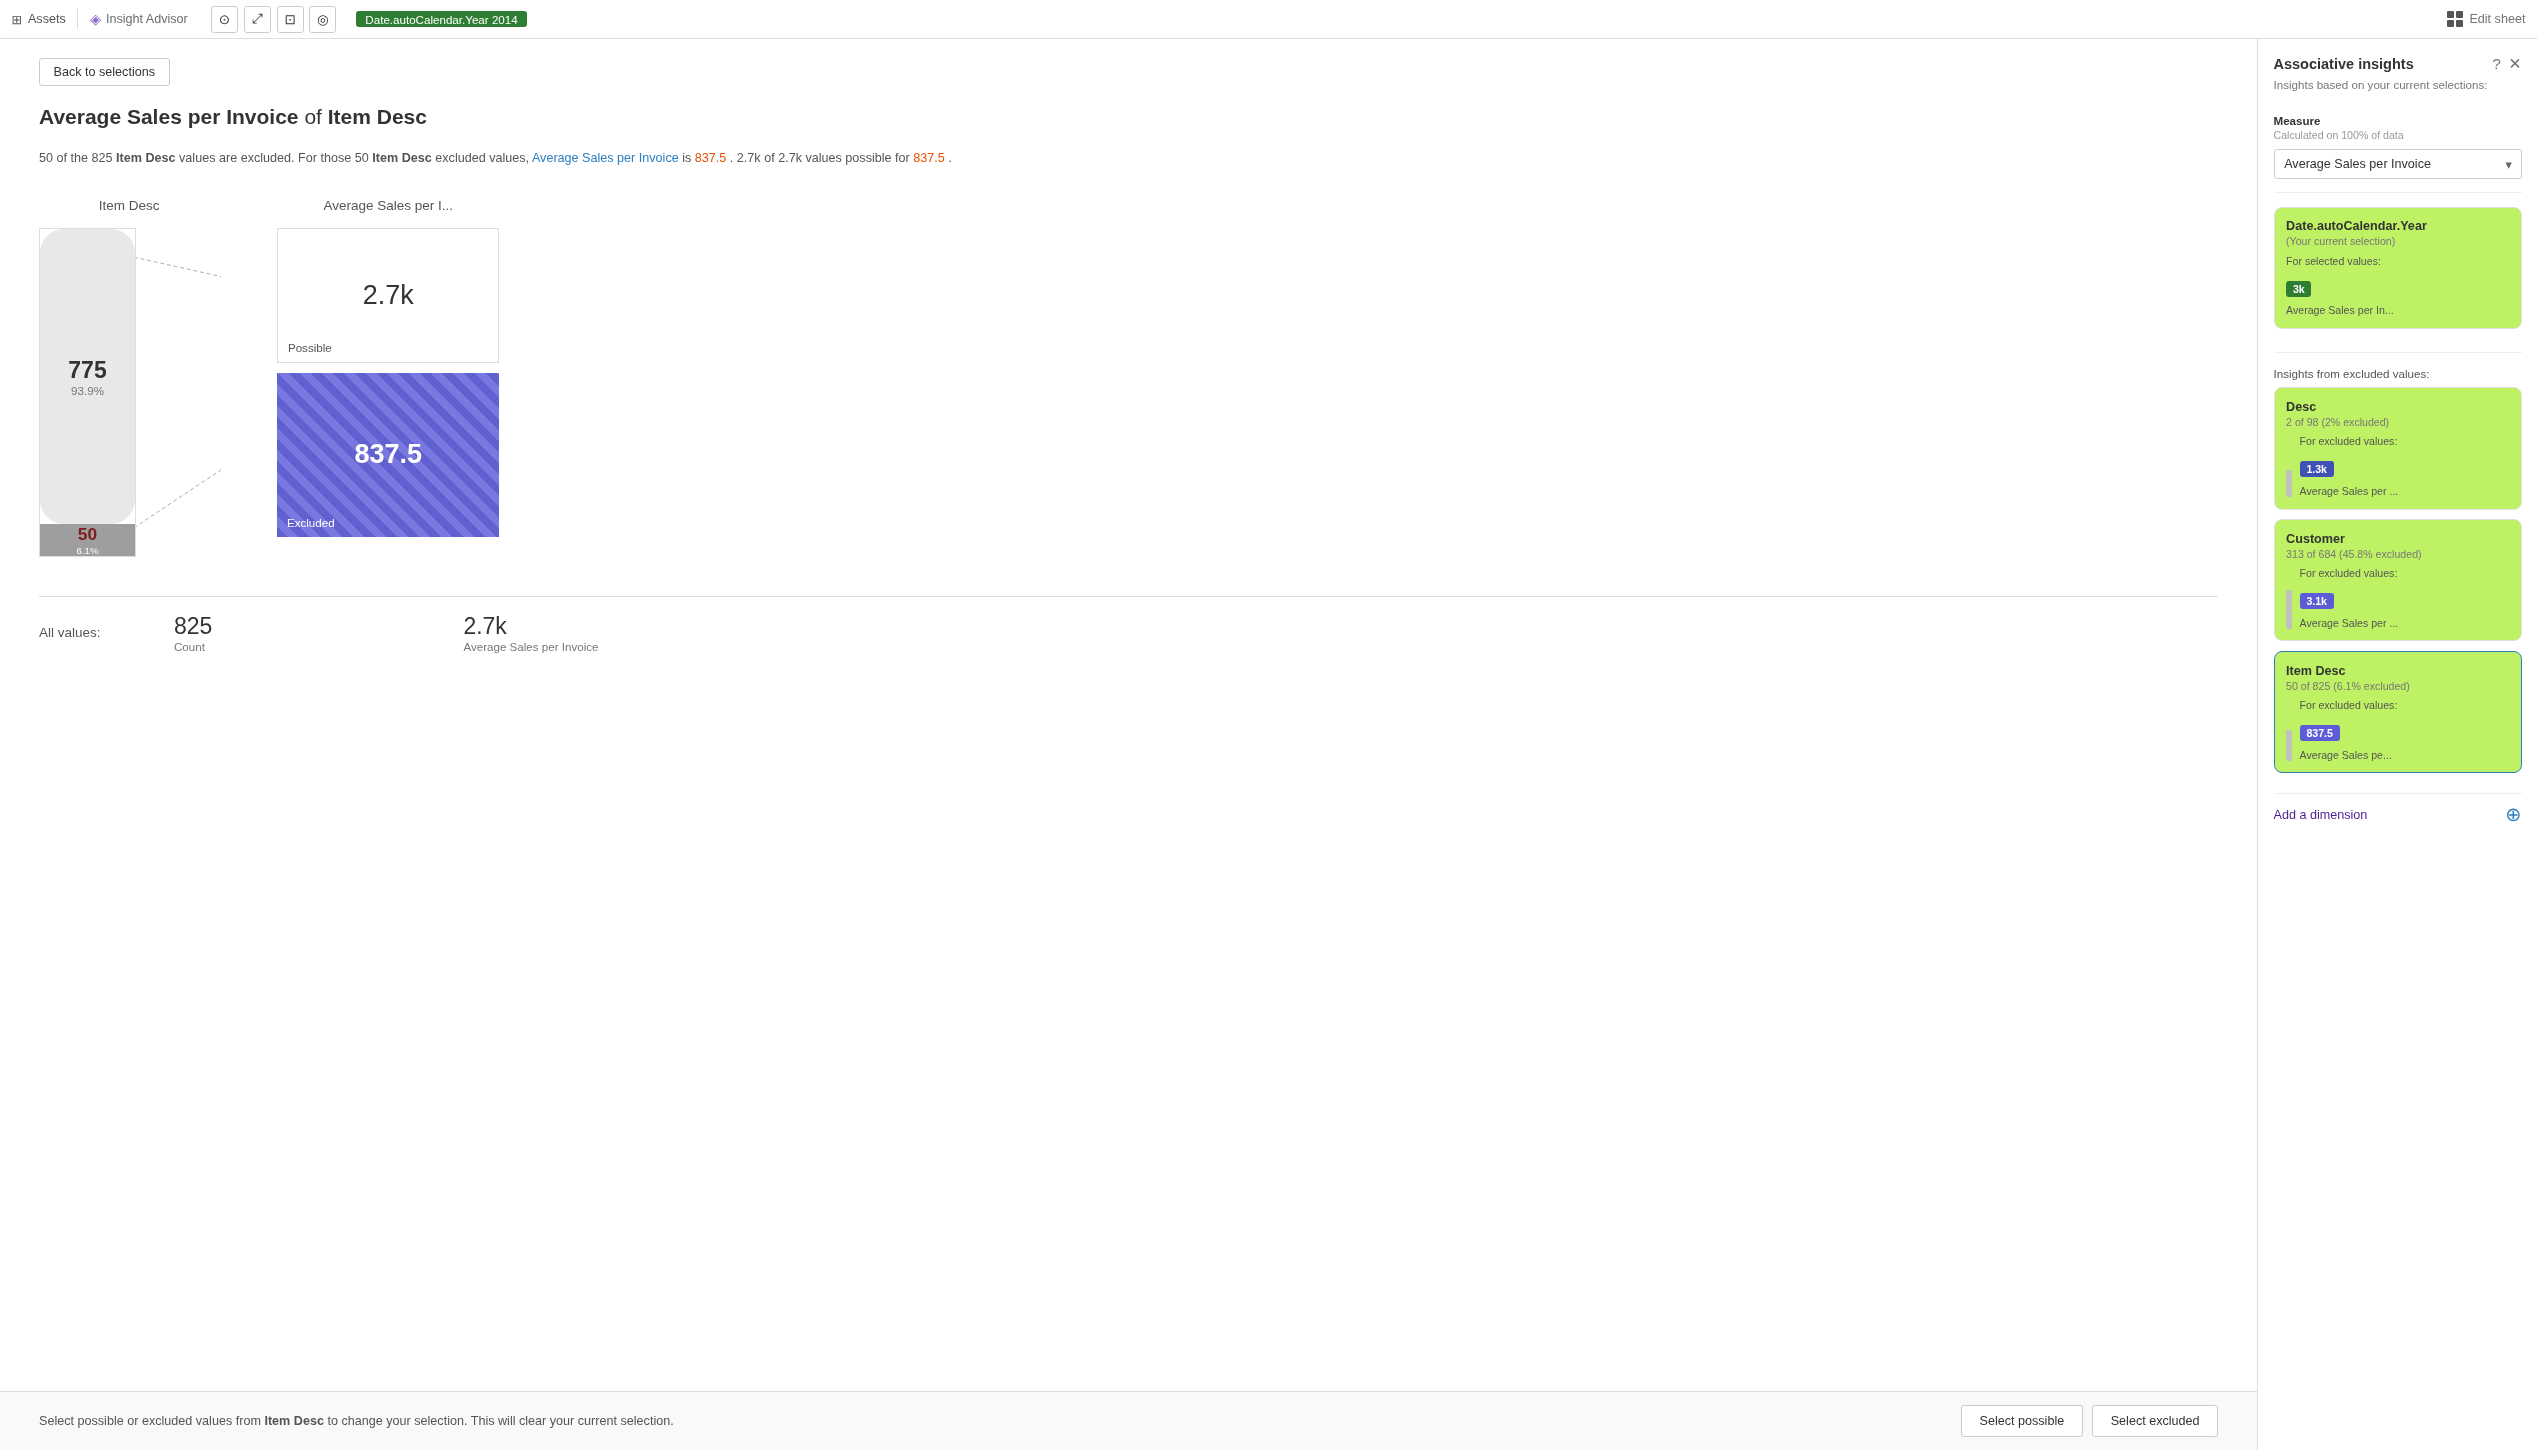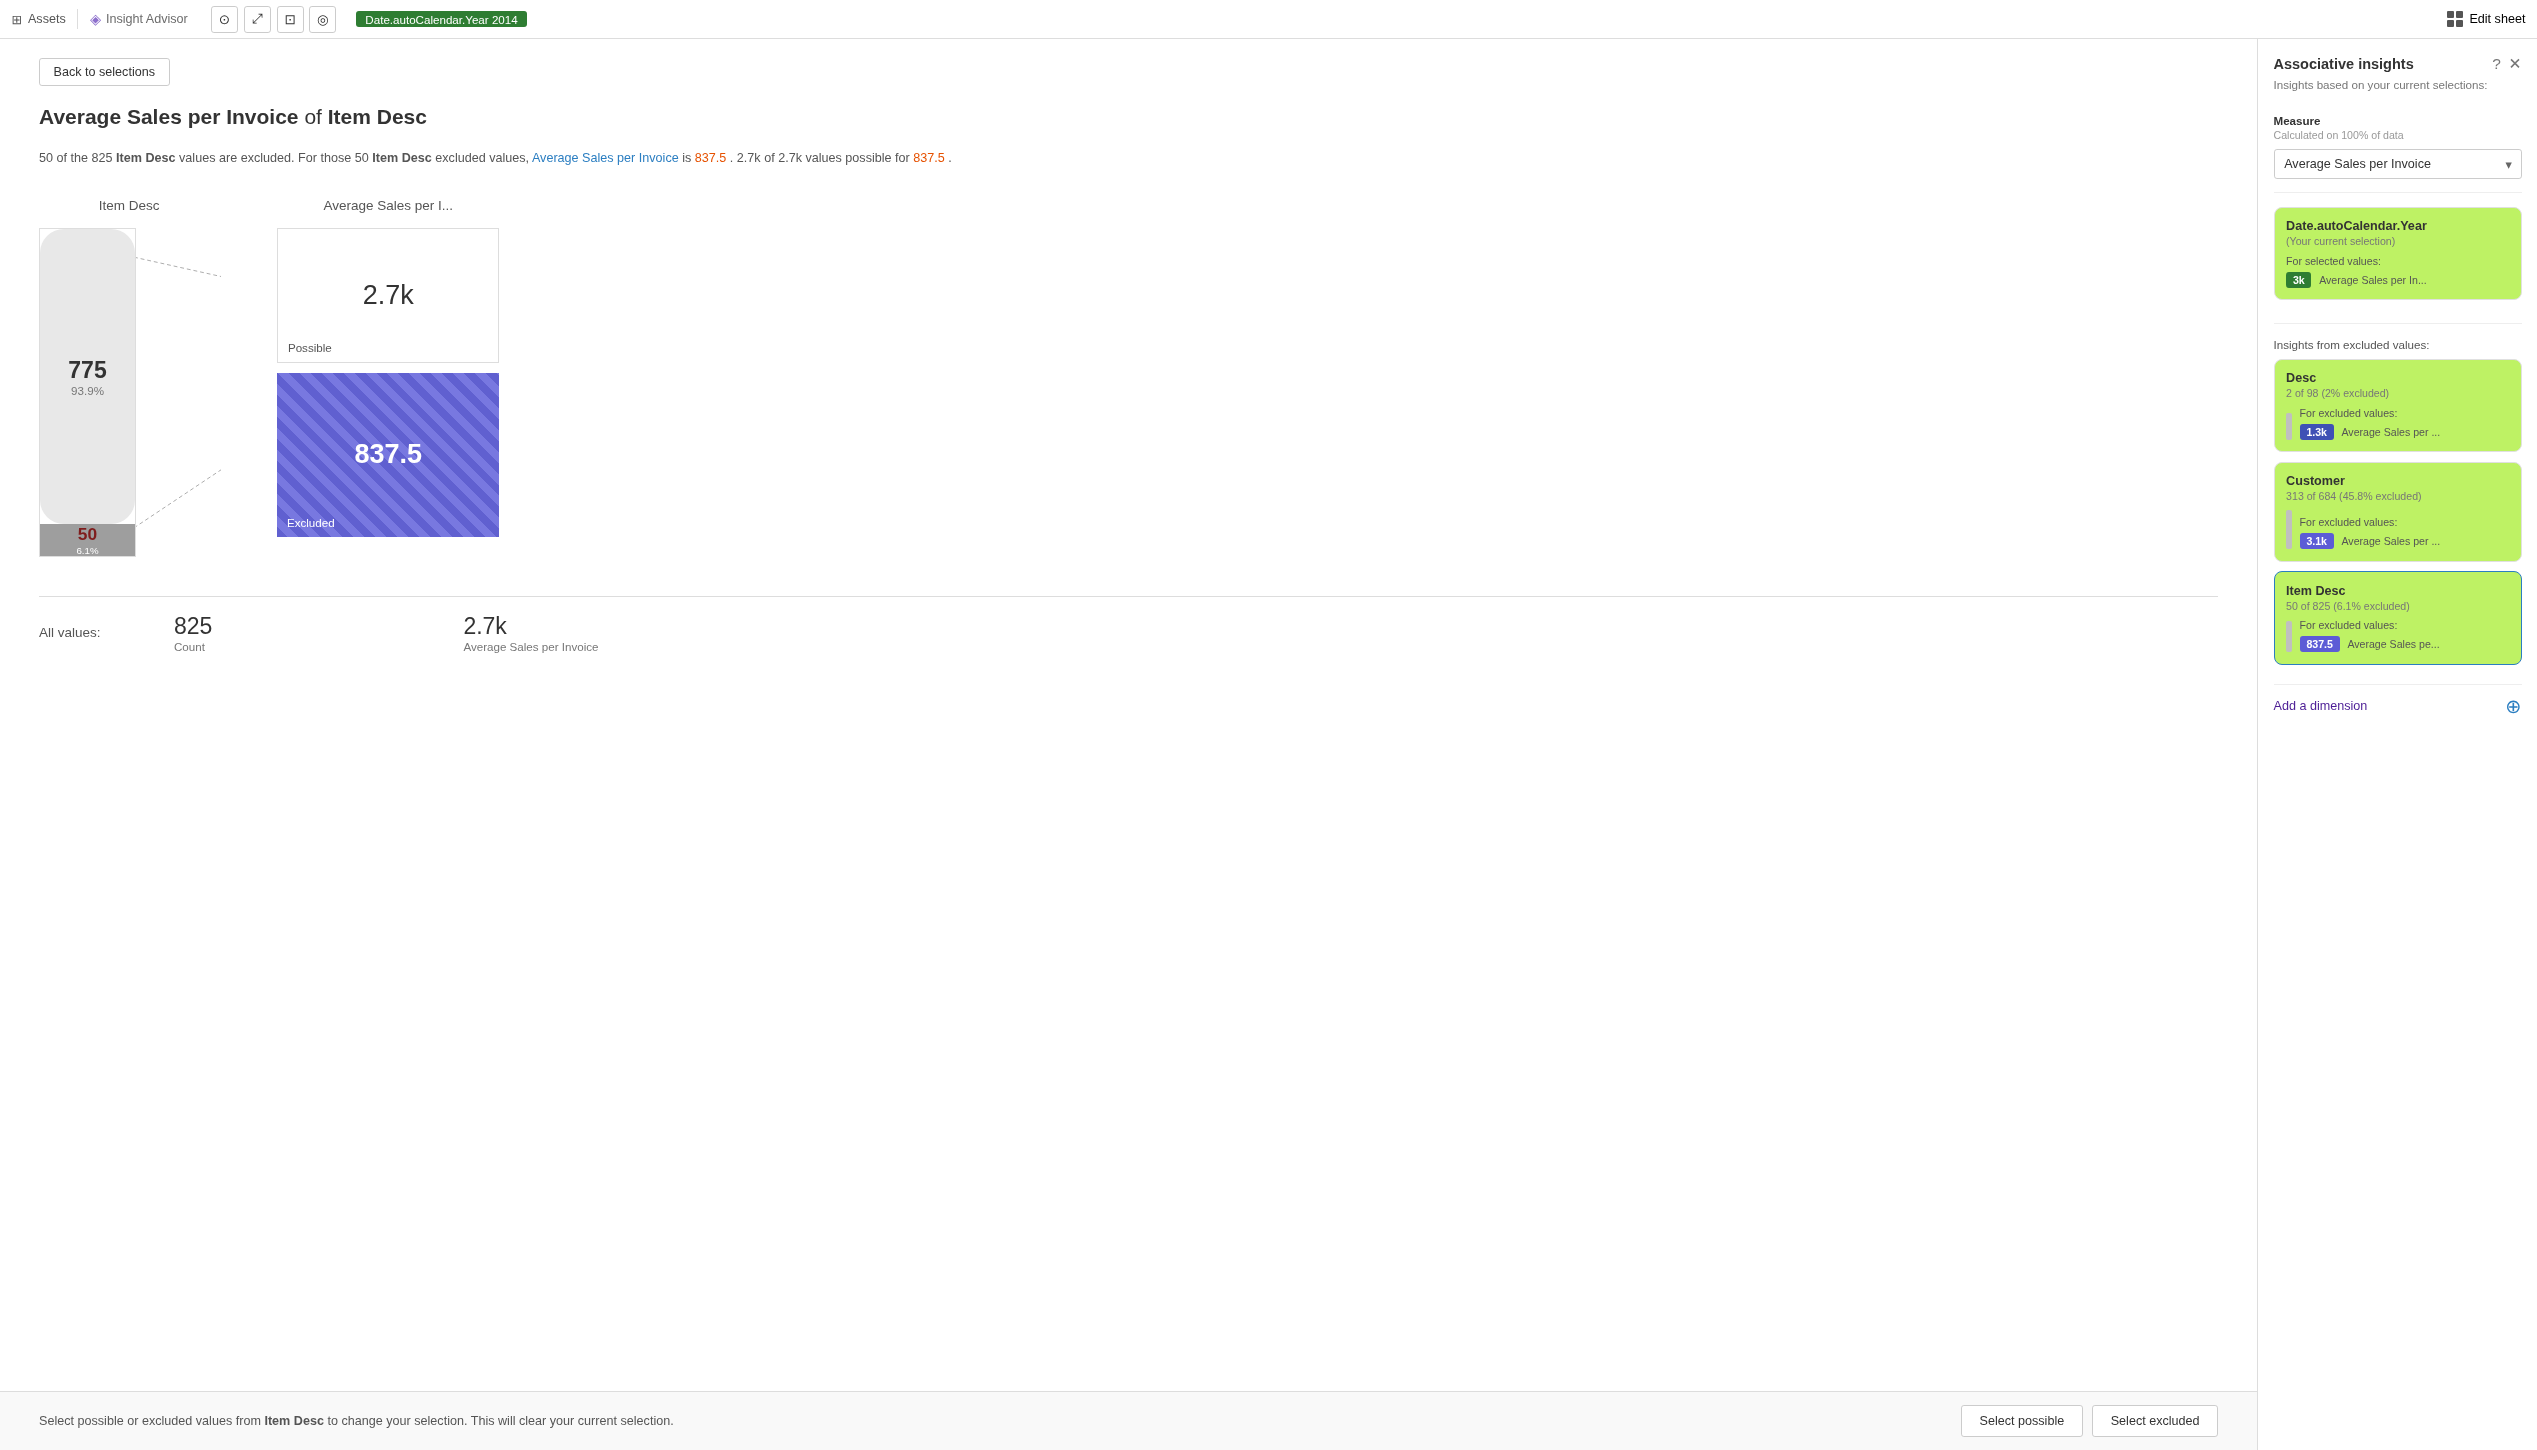--- a/index.html
+++ b/index.html
@@ -16,21 +16,21 @@
     .topbar-insight { display: flex; align-items: center; gap: 4.8px; font-size: 12.6px; color: #6c6c6c; cursor: pointer; }
     .topbar-insight .insight-icon { color: #8c6fcc; font-size: 14.5px; }
     .topbar-icons { display: flex; gap: 5.8px; margin-left: 11.6px; }
     .topbar-icons span { width: 27px; height: 27px; display: flex; align-items: center; justify-content: center; border: 1px solid #ccc; border-radius: 2.9px; cursor: pointer; font-size: 13.5px; }
     .filter-chip {
       background: #2e7d32; color: #fff;
       border-radius: 2.9px; padding: 1.9px 9.7px;
       font-size: 11.6px; display: flex; align-items: center; gap: 3.9px;
       margin-left: 7.7px;
     }
-    .edit-sheet { margin-left: auto; display: flex; align-items: center; gap: 4.8px; font-size: 12.6px; color: #000000; cursor: pointer; }
+    .edit-sheet { margin-left: auto; display: flex; align-items: center; gap: 4.8px; font-size: 12.6px; color: #737373; cursor: pointer; }
     .grid-icon { display: flex; gap: 1.9px; flex-wrap: wrap; width: 17.4px; }
     .grid-icon span { width: 6.8px; height: 6.8px; background: #555; display: block; border-radius: 1px; }
 
     
     .main-layout { display: flex; height: calc(100vh - 39px); }
 
     
     .content-area { flex: 1; overflow-y: auto; padding: 19.3px 39px 97px 39px; background: #fff; position: relative; }
 
     .back-button {
@@ -141,21 +141,21 @@
 
     .divider { height: 1px; background: #eee; margin: 13.5px 0; }
 
     .insight-card {
       border: 1px solid #e0e0e0; border-radius: 8px; padding: 11.6px;
       margin-bottom: 9.7px; background: #bef264;
     }
     .insight-card.active { border: 1.9px solid #2b7ec1; }
     .insight-card-title { font-size: 12.6px; font-weight: 600; color: #333; margin-bottom: 1.9px; }
     .insight-card-sub { font-size: 10.6px; color: #777; margin-bottom: 7.7px; }
-    .insight-card-row { display: flex; align-items: center; gap: 7.7px; margin-top: 5px; }
+    .insight-card-row { display: flex; align-items: flex-start; gap: 7.7px; margin-top: 14px; flex-direction: column; }
     .badge {
       padding: 1.9px 6.8px; border-radius: 2.9px; font-size: 10.6px; font-weight: 600; color: #fff;
       white-space: nowrap;
     }
     .badge-green { background: #2e7d32; }
     .badge-blue { background: #3f51b5; }
     .badge-violet { background: #5c5cd6; }
     .badge-text { font-size: 10.6px; color: #555; }
 
     .mini-bar { width: 5.8px; height: 39px; background: #c0c0c0; border-radius: 1.9px; }

